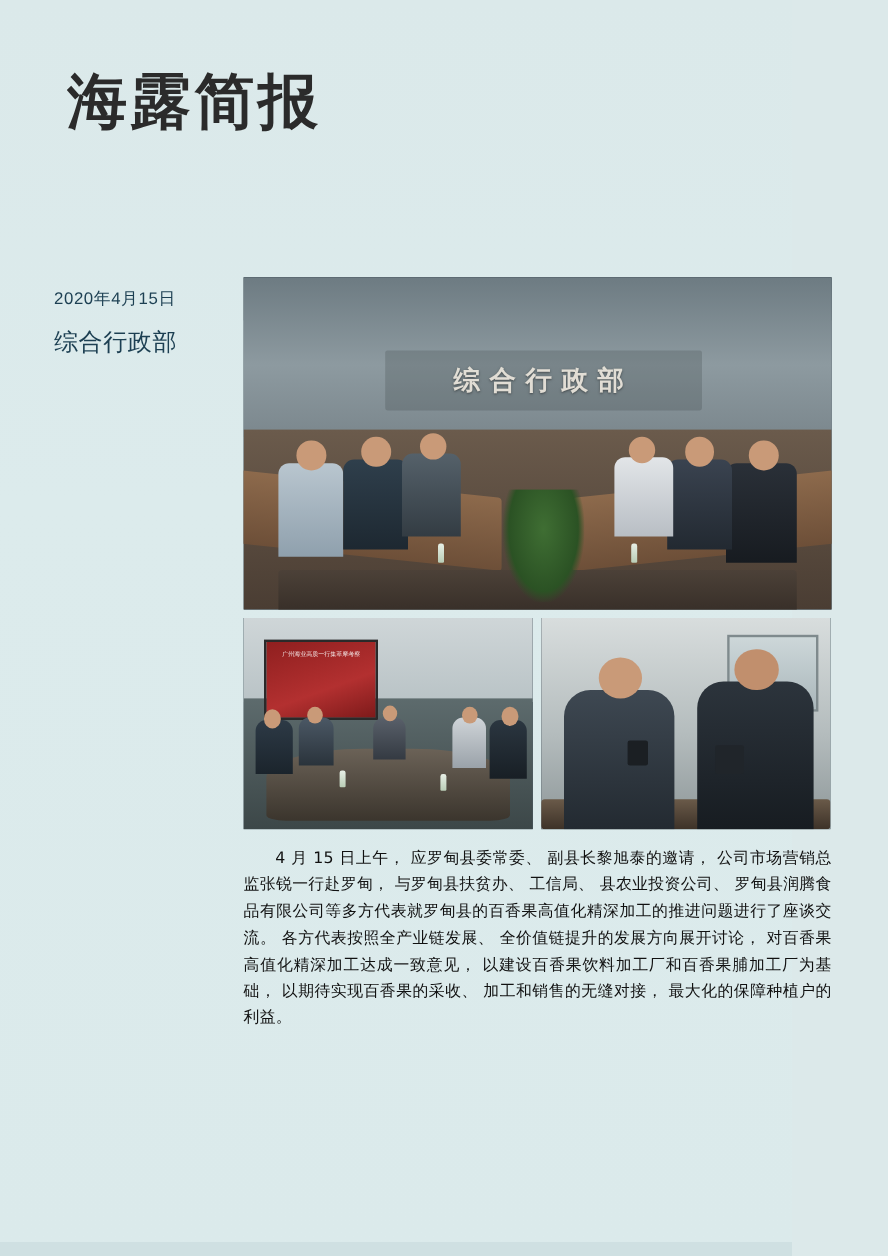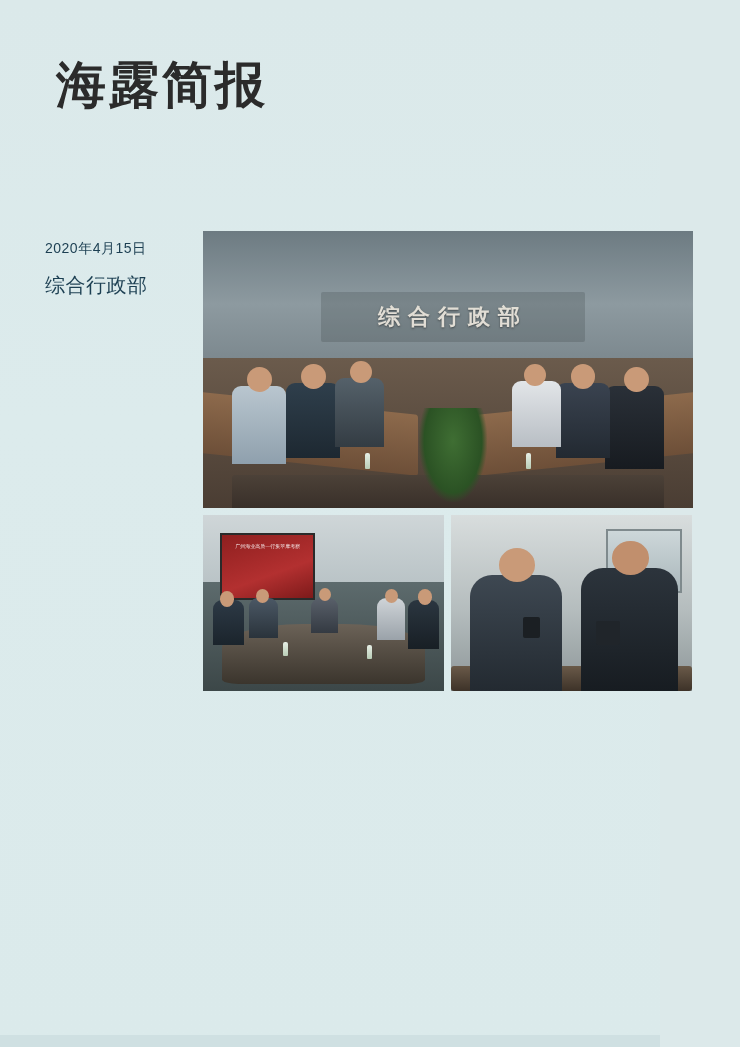--- a/index.html
+++ b/index.html
@@ -326,17 +326,18 @@
         <div class="ph-head" style="right:18%;bottom:66%;width:15%;height:19%;background:#c18f6d;"></div>
         <div class="ph-table" style="left:30%;bottom:30%;width:7%;height:12%;background:#1b1f23;border-radius:2px;"></div>
         <div class="ph-table" style="right:30%;bottom:26%;width:10%;height:14%;background:#20252a;border-radius:2px;"></div>
       </div>
 
     </div>
   </div>
 
   <div class="article">
     <div class="article-body">
+      <p>4 月 15 日上午， 应罗甸县委常委、 副县长黎旭泰的邀请， 公司市场营销总监张锐一行赴罗甸， 与罗甸县扶贫办、 工信局、 县农业投资公司、 罗甸县润腾食品有限公司等多方代表就罗甸县的百香果高值化精深加工的推进问题进行了座谈交流。 各方代表按照全产业链发展、 全价值链提升的发展方向展开讨论， 对百香果高值化精深加工达成一致意见， 以建设百香果饮料加工厂和百香果脯加工厂为基础， 以期待实现百香果的采收、 加工和销售的无缝对接， 最大化的保障种植户的利益。</p>
     </div>
   </div>
 
   <div class="footer-rule"></div>
 </div>
 
 </body></html>

